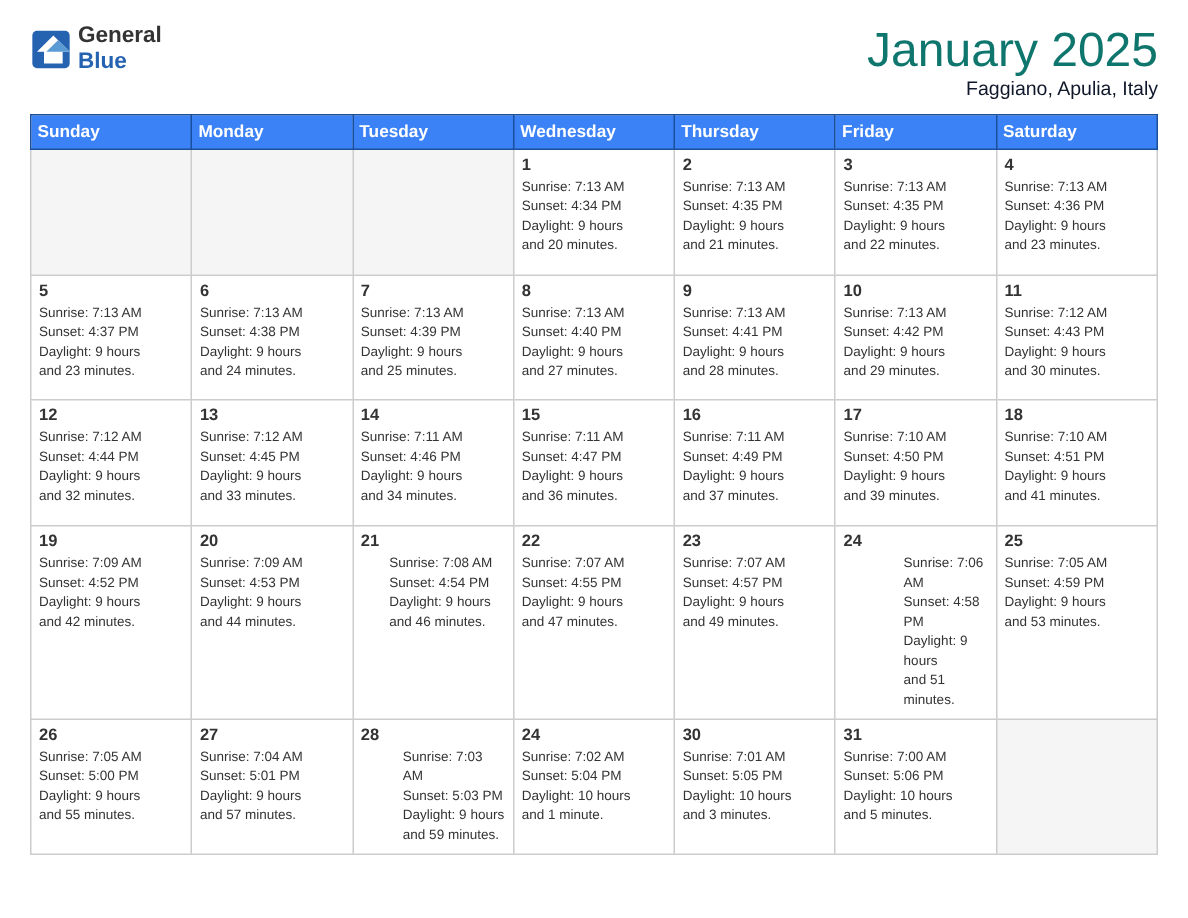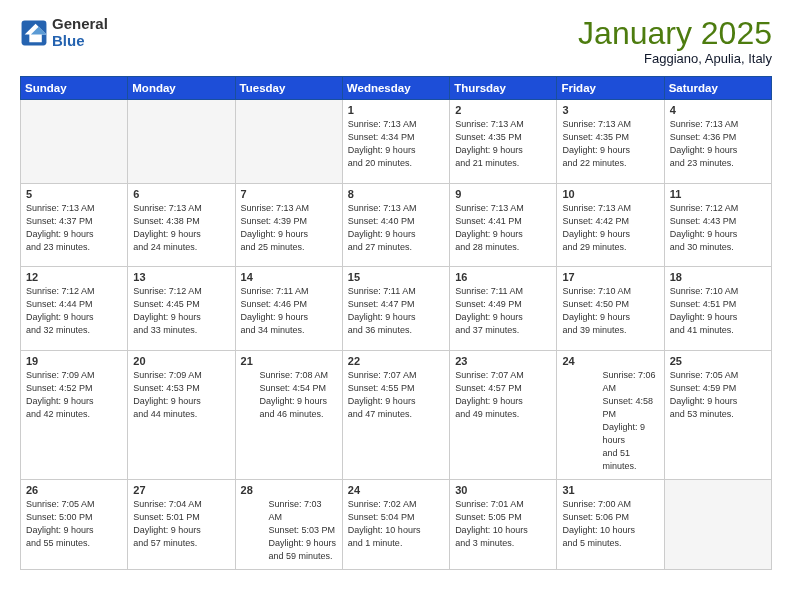--- a/index.html
+++ b/index.html
@@ -38,36 +38,36 @@
     .logo-icon {
       width: 28px;
       height: 28px;
     }
     .title-block {
       text-align: right;
     }
     .month-title {
       font-size: 32px;
       font-weight: normal;
-      color: #4d7c0f;
+      color: #0f766e;
       line-height: 1.1;
     }
     .location {
       font-size: 13px;
       color: #0f172a;
     }
     .calendar {
       flex: 1;
       border: 1px solid #ccc;
       border-collapse: collapse;
       width: 100%;
       table-layout: fixed;
     }
     .calendar th {
-      background: #1d4ed8;
+      background: #3b82f6;
       color: #fff;
       font-size: 11.5px;
       font-weight: bold;
       padding: 5px 4px;
       text-align: left;
       border: 1px solid #1a4f9c;
     }
     .calendar td {
       border: 1px solid #ccc;
       vertical-align: top;

